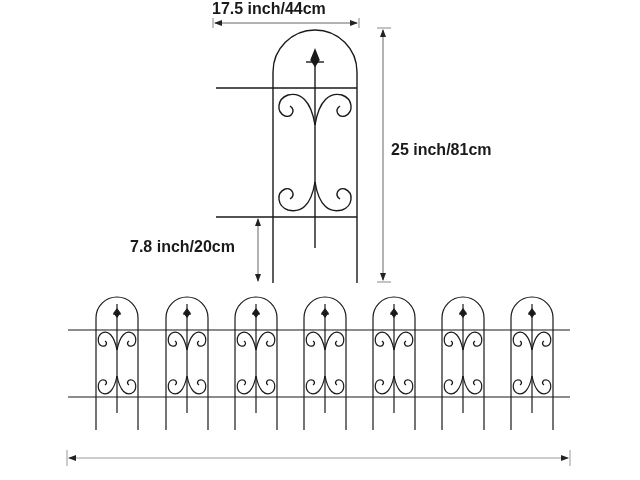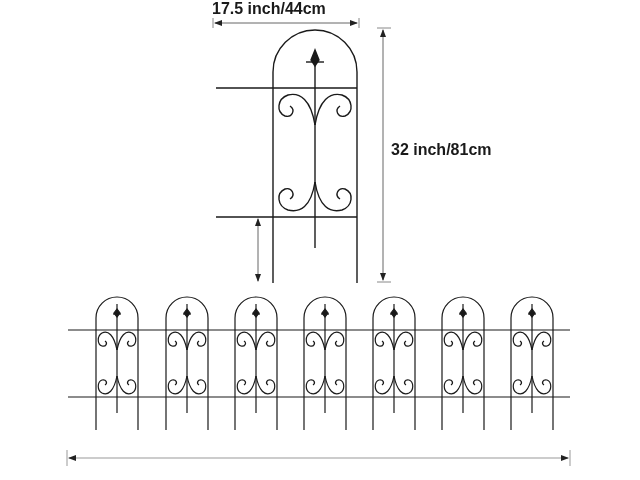--- a/index.html
+++ b/index.html
@@ -82,14 +82,15 @@
     </g>
 
     <g>
       <line x1="67" y1="450" x2="67" y2="466" stroke="#999" stroke-width="1"></line>
       <line x1="570" y1="450" x2="570" y2="466" stroke="#999" stroke-width="1"></line>
       <line x1="69" y1="458" x2="568" y2="458" stroke="#999" stroke-width="1" marker-end="url(#arr)" marker-start="url(#arrs)"></line>
     </g>
   </svg>
 
   <div class="label" id="lbl-width">17.5 inch/44cm</div>
-  <div class="label" id="lbl-height">32 inch/81cm</div>
+  <div class="label" id="lbl-height">25 inch/81cm</div>
+  <div class="label" id="lbl-stake">7.8 inch/20cm</div>
 </div>
 
 </body></html>

